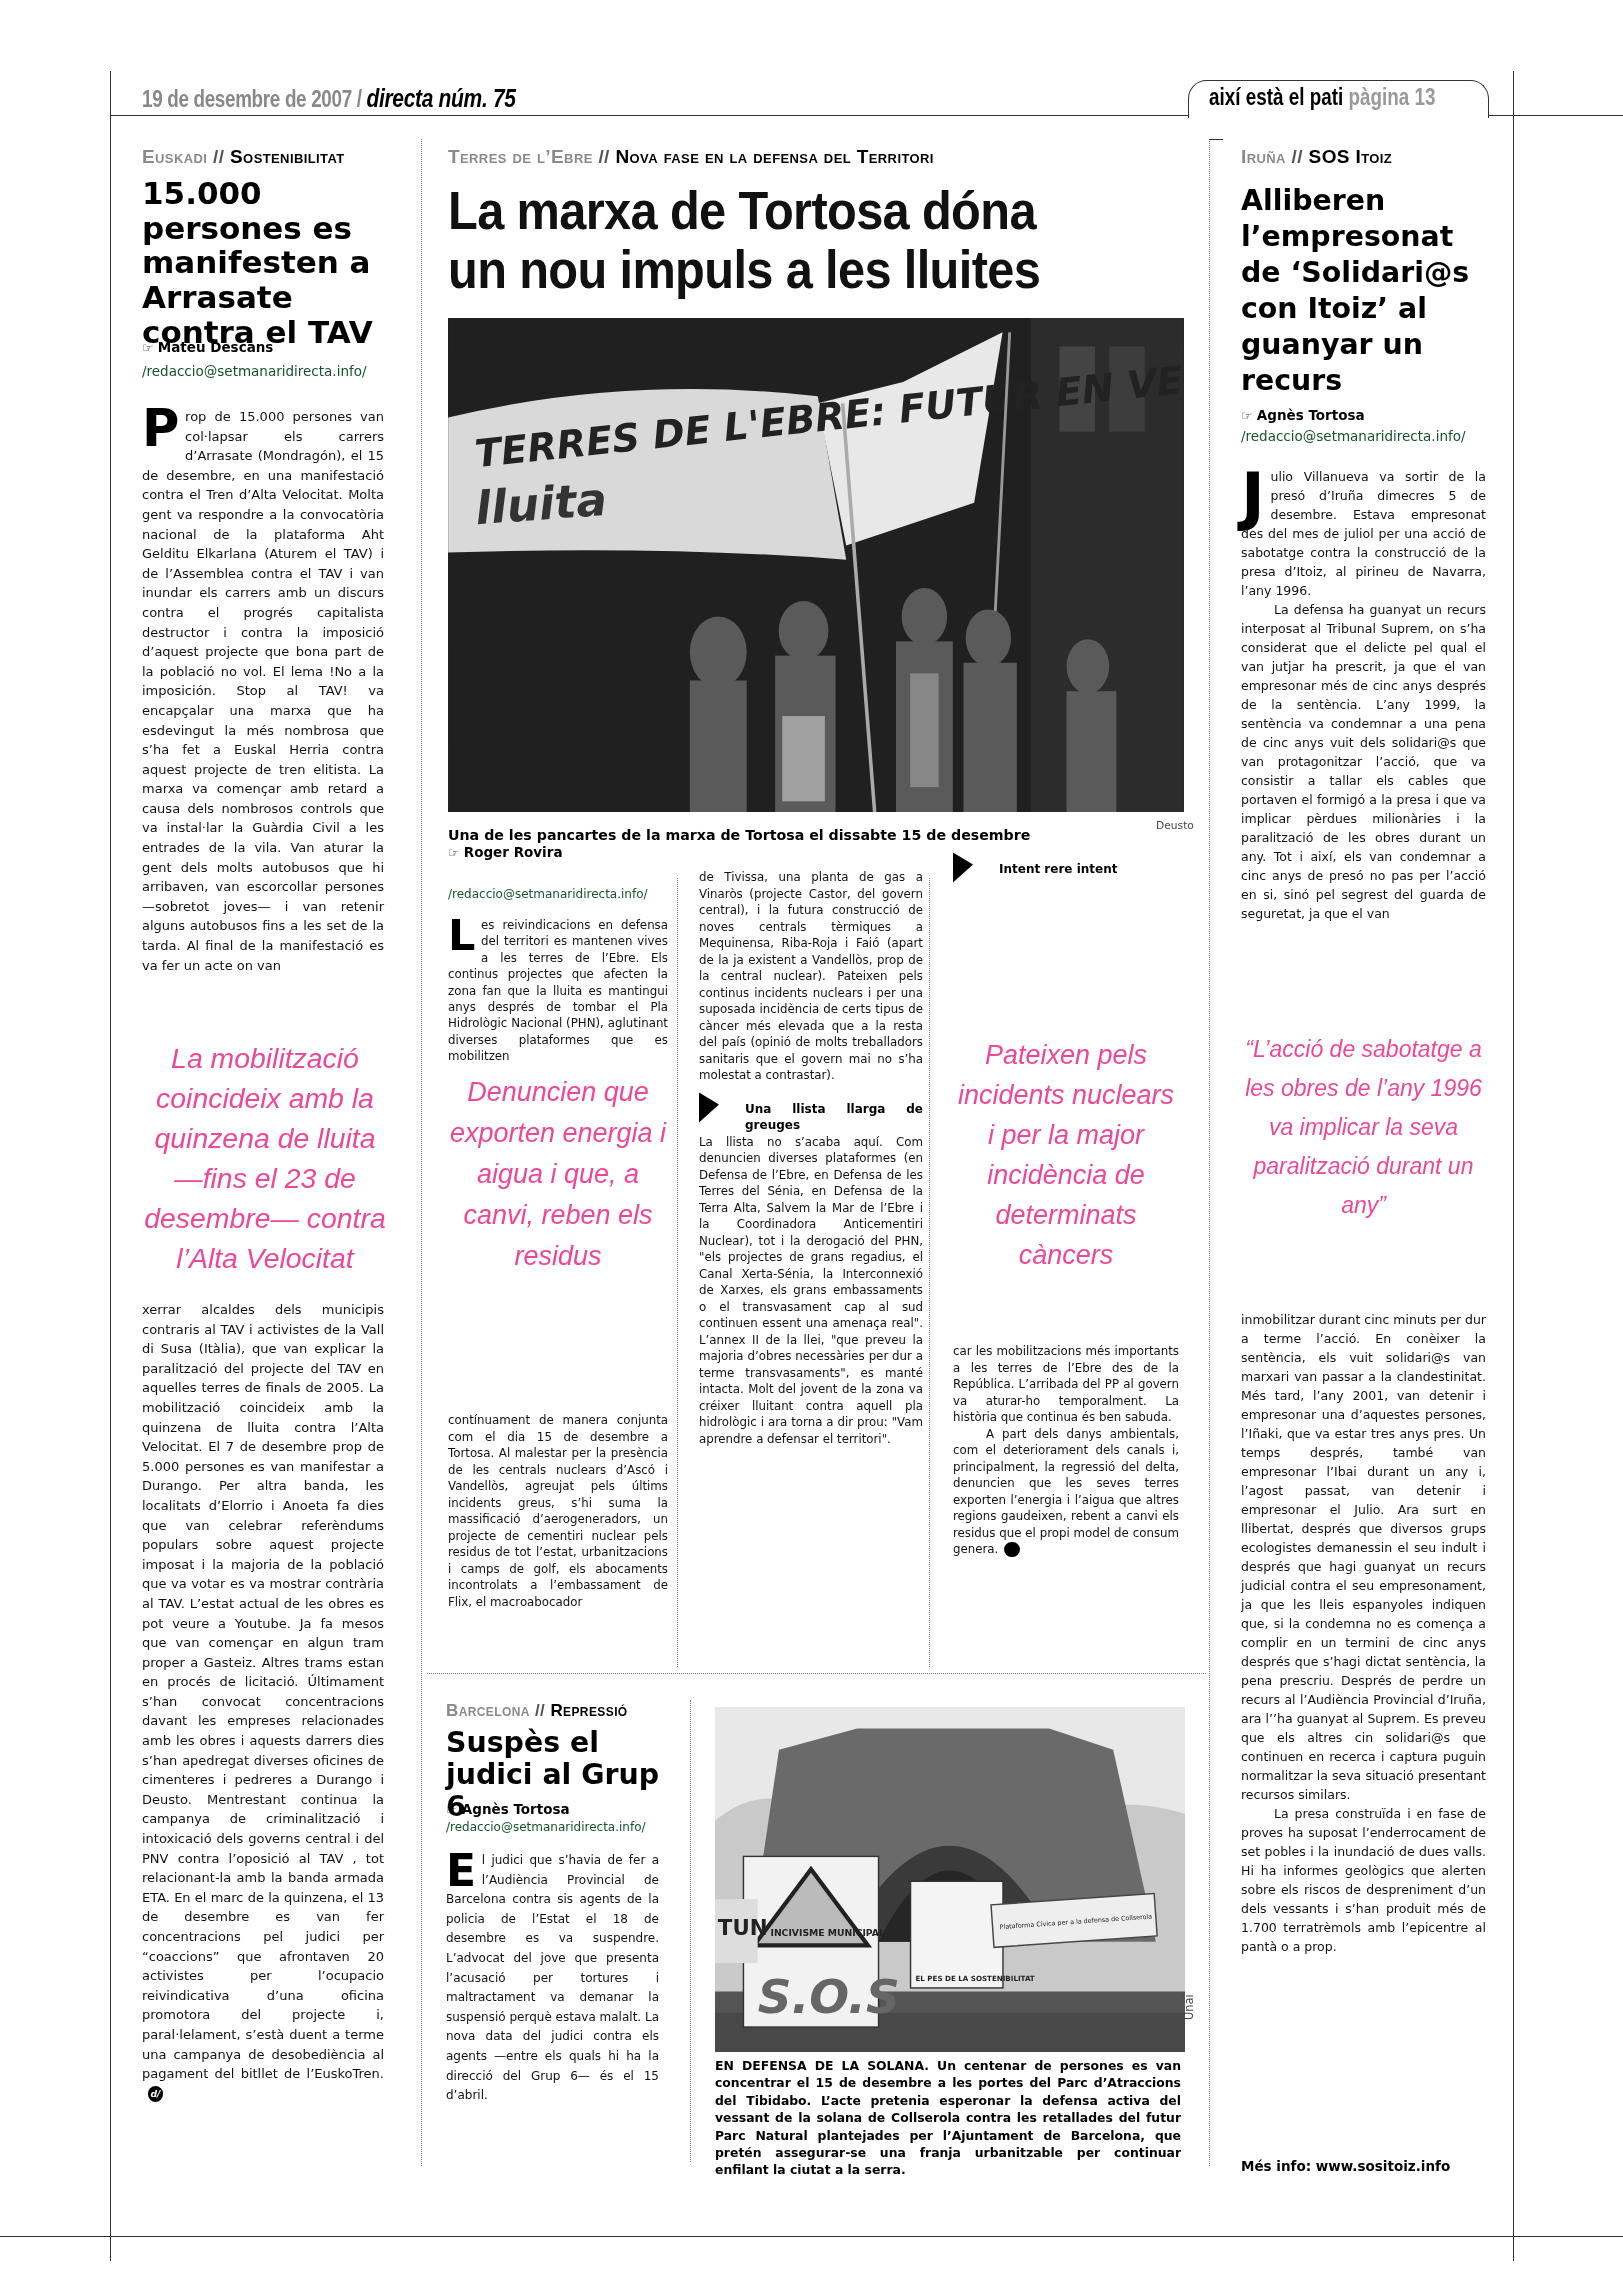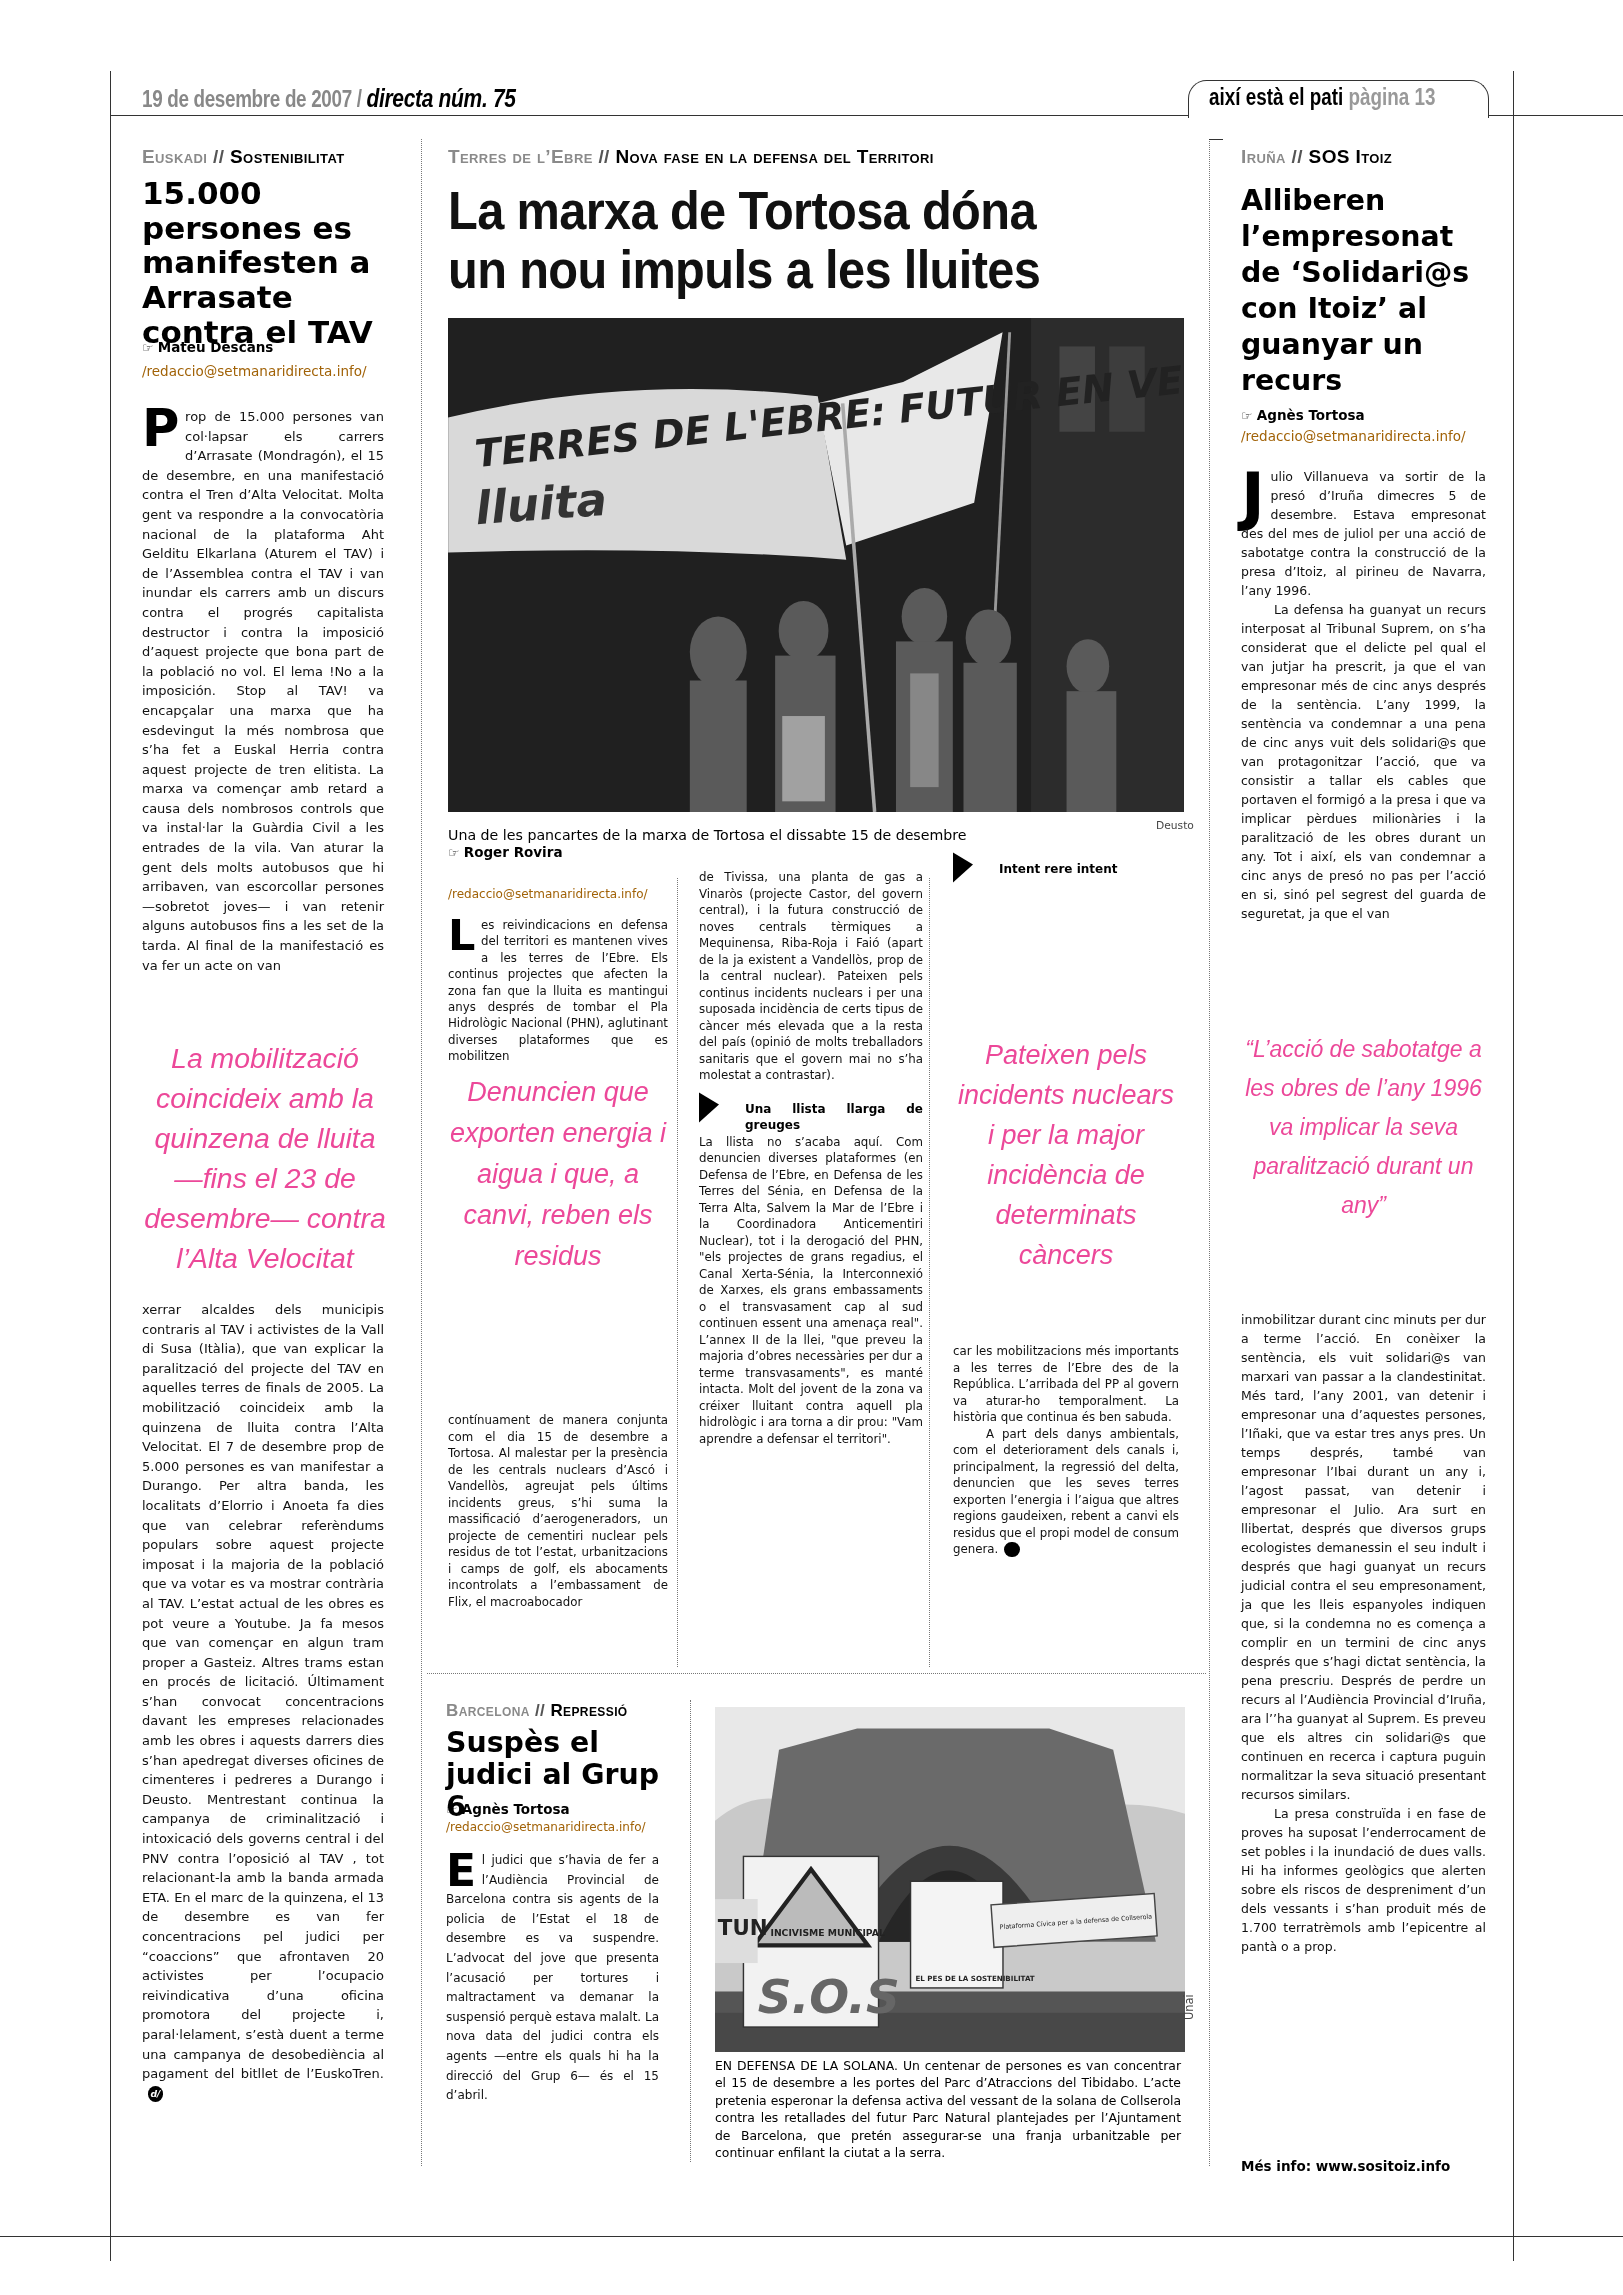--- a/index.html
+++ b/index.html
@@ -21,33 +21,33 @@
   .section { font-family:"Liberation Sans", sans-serif; font-weight:bold; font-size:19px; letter-spacing:0.4px; white-space:nowrap; }
   .section .place { color:#8a8a8a; font-variant:small-caps; }
   .section .sep { color:#555; }
   .section .topic { color:#000; font-variant:small-caps; }
 
   .headline { font-family:"DejaVu Sans", sans-serif; font-weight:bold; color:#000; line-height:1.12; }
   .mainhead { font-family:"Liberation Sans", sans-serif; font-weight:bold; font-size:53px; line-height:1.12; letter-spacing:-0.7px; transform:scaleX(0.92); transform-origin:left; white-space:nowrap; }
 
   .byline { font-size:13.5px; font-weight:bold; color:#000; }
   .byline .hand { font-weight:normal; font-size:12.8px; margin-right:4.3px; }
-  .email { font-size:13.5px; color:#a16207; }
+  .email { font-size:13.5px; color:#14532d; }
 
   .body { font-family:"DejaVu Sans", sans-serif; font-size:13px; line-height:19.6px; text-align:justify; color:#111; hyphens:auto; }
   .body p { margin:0; }
   .body .indent { text-indent:33px; }
   .dropcap { float:left; font-family:"DejaVu Sans", sans-serif; font-weight:bold; font-size:51px; line-height:37px; margin:2.8px 5.7px 0 0; color:#000; }
   .pull { font-family:Liberation Sans, sans-serif; font-style:italic; color:#ec4899; text-align:center; font-size:29px; line-height:39px; }
   .subhead { font-weight:bold; font-size:13.5px; color:#000; position:relative; padding-left:46px; }
   .tri { position:absolute; left:0; top:-10px; width:0; height:0; border-top:15.6px solid transparent; border-bottom:15.6px solid transparent; border-left:20px solid #000; transform:skewY(-8deg); }
   .endmark { display:inline-block; width:15.6px; height:15.6px; border-radius:50%; background:#000; color:#fff; font-size:9.2px; font-weight:bold; text-align:center; line-height:15.6px; font-style:italic; vertical-align:middle; margin-left:5.7px; }
 
   .photo { position:absolute; overflow:hidden; background:#222; }
-  .caption { font-family:"DejaVu Sans", sans-serif; font-weight:normal; font-size:13.5px; color:#000; }
+  .caption { font-family:"DejaVu Sans", sans-serif; font-weight:bold; font-size:13.5px; color:#000; }
   .credit { font-size:10.7px; color:#444; }
 </style>
 </head>
 <body>
 
 <div class="vline" style="left:110px; top:71px; height:2190px;"></div>
 <div class="vline" style="left:1513px; top:71px; height:2190px;"></div>
 <div class="hline" style="left:110px; top:115px; width:1513px;"></div>
 <div class="hline" style="left:0; top:2236px; width:1623px;"></div>
 

